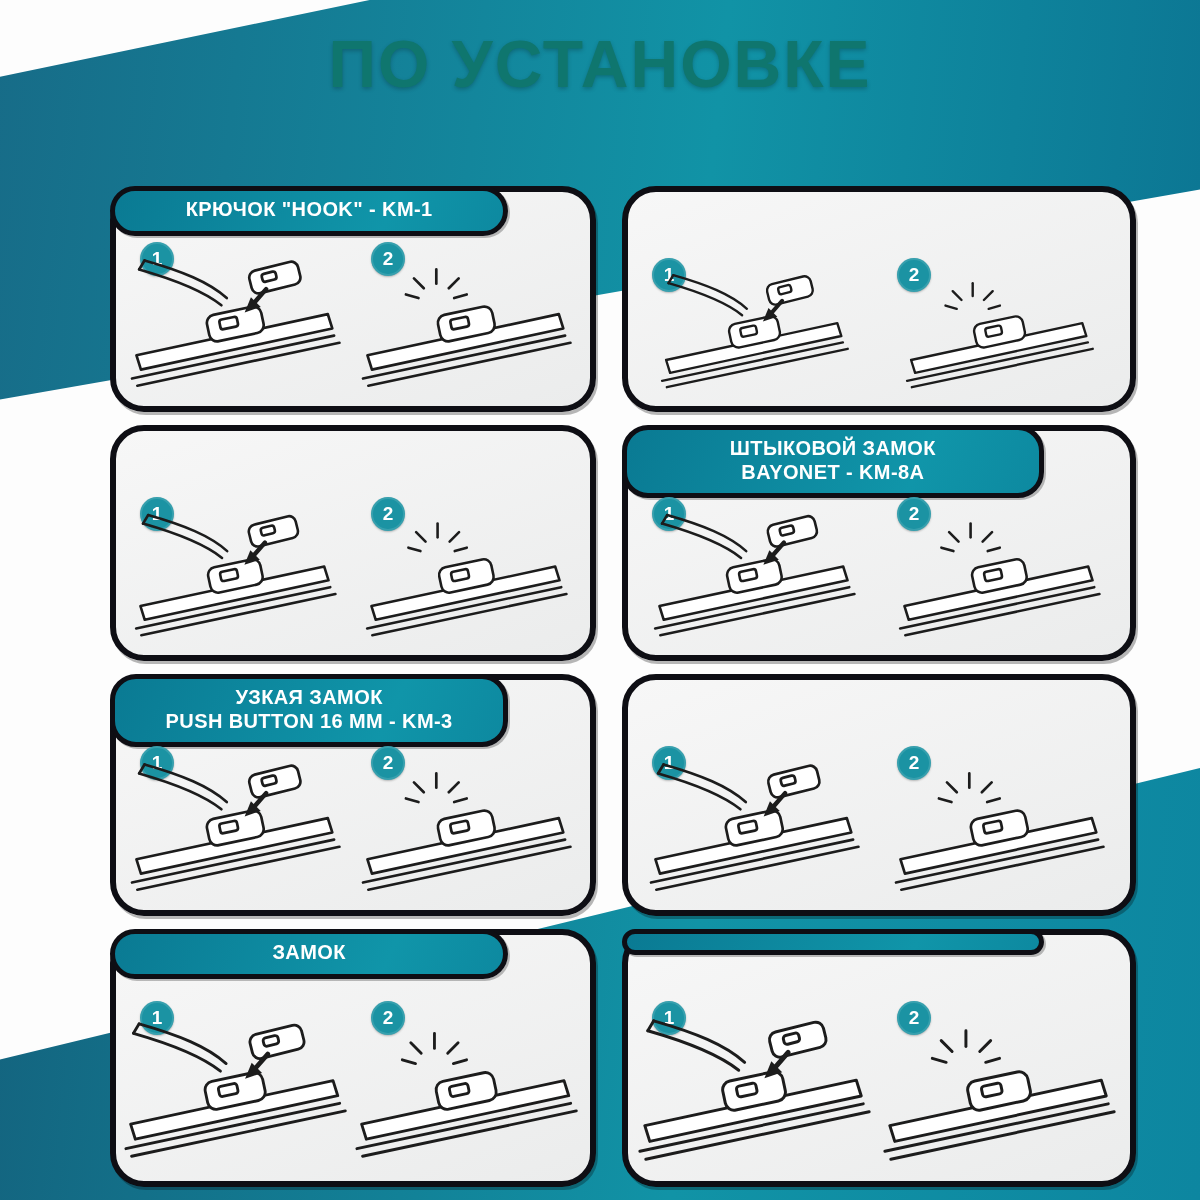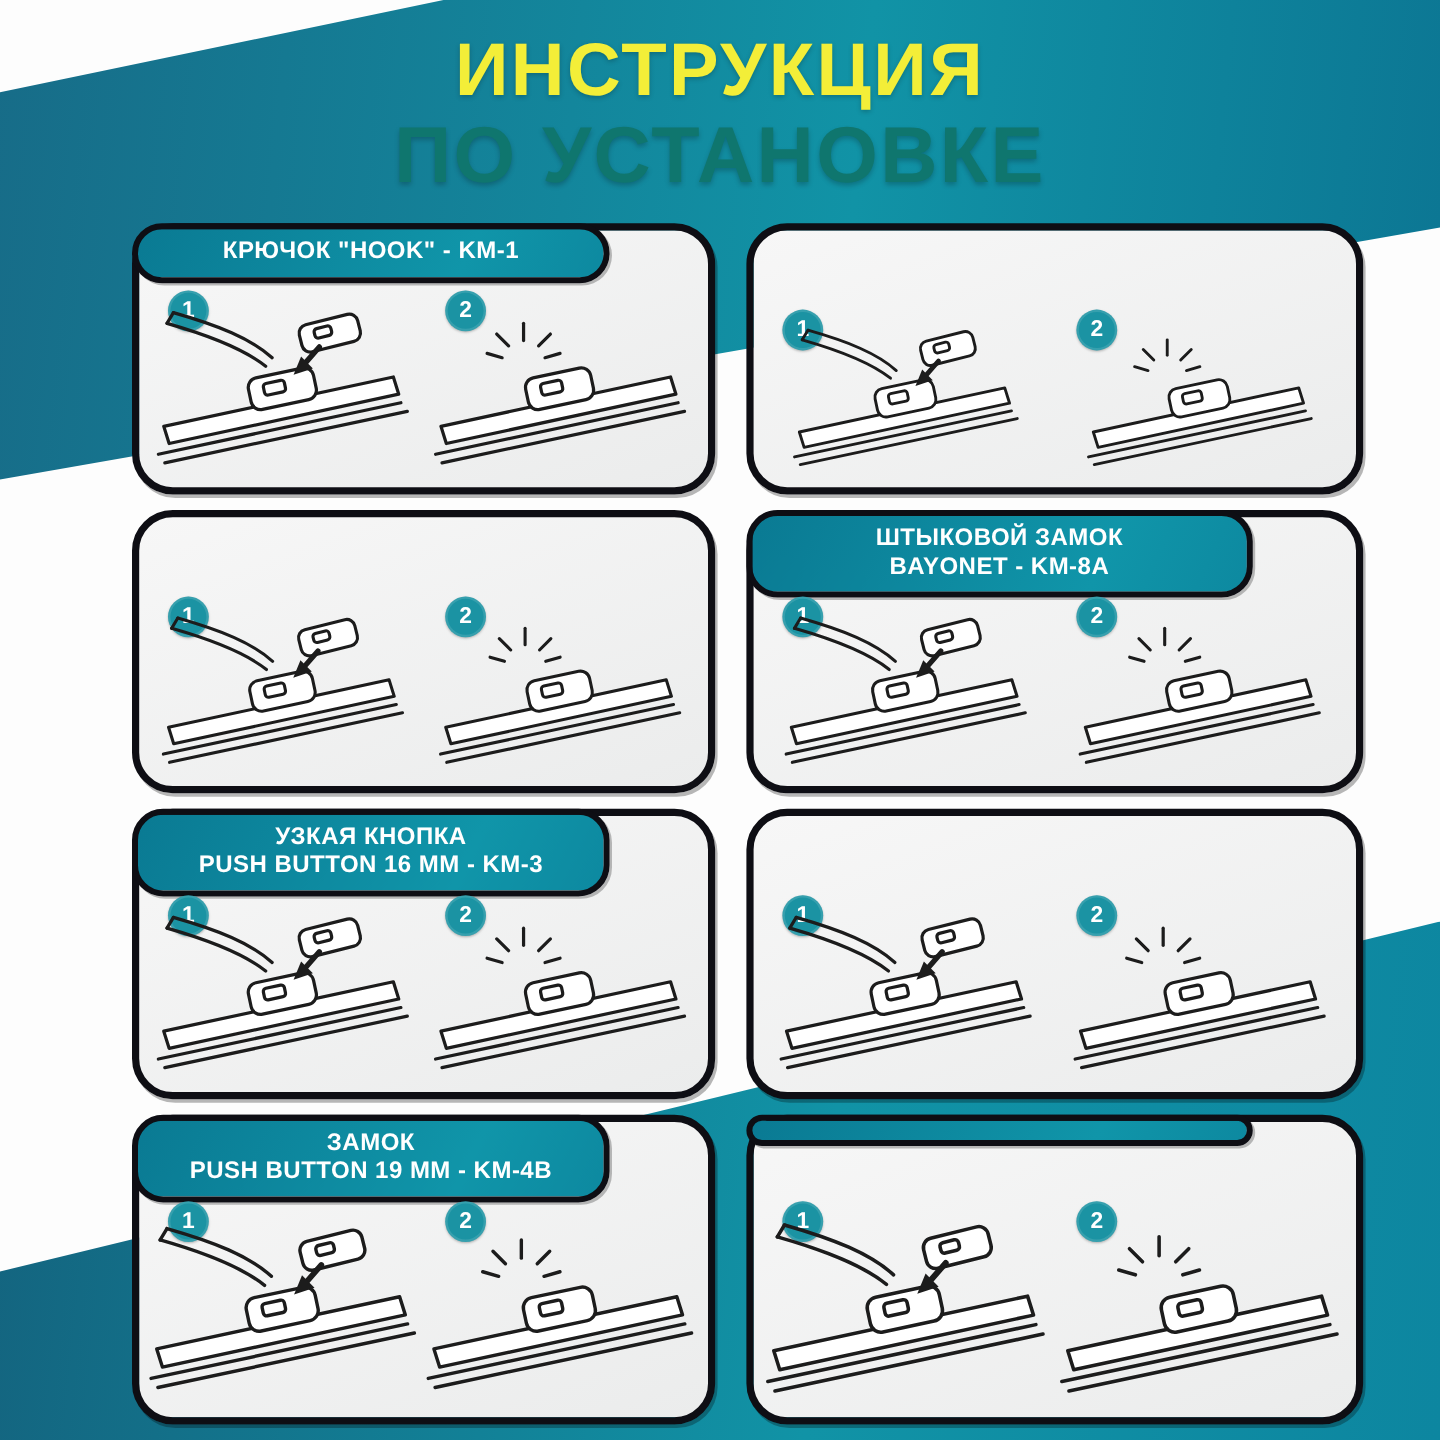--- a/index.html
+++ b/index.html
@@ -113,21 +113,20 @@
       <use href="#art-blade" xlink:href="#art-blade"></use>
       <use href="#art-sparkle" xlink:href="#art-sparkle"></use>
     </g>
   </defs>
 </svg>
 
 <div class="bg-top"></div>
 <div class="bg-bottom"></div>
 
 <header class="title">
-  <div class="t1">ИНСТРУКЦИЯ</div>
   <div class="t2">ПО УСТАНОВКЕ</div>
 </header>
 
 <main class="panels">
 
   <section class="panel one-line">
     <div class="bar">
       <div class="bar-l1">КРЮЧОК "HOOK" - KM-1</div>
 
     </div>
@@ -197,21 +196,21 @@
         <div class="badge">2</div>
         <svg class="illu" viewBox="0 0 240 170">
             <use href="#illu-done" xlink:href="#illu-done"></use>
           </svg>
       </div>
     </div>
   </section>
 
   <section class="panel">
     <div class="bar">
-      <div class="bar-l1">УЗКАЯ КНОПКА</div>
+      <div class="bar-l1">УЗКАЯ ЗАМОК</div>
       <div class="bar-l2">PUSH BUTTON 16 MM - KM-3</div>
     </div>
     <div class="steps">
       <div class="step">
         <div class="badge">1</div>
         <svg class="illu" viewBox="0 0 240 170">
             <use href="#illu-install" xlink:href="#illu-install"></use>
           </svg>
       </div>
       <div class="step">
@@ -236,21 +235,20 @@
         <svg class="illu" viewBox="0 0 240 170">
             <use href="#illu-done" xlink:href="#illu-done"></use>
           </svg>
       </div>
     </div>
   </section>
 
   <section class="panel">
     <div class="bar">
       <div class="bar-l1">ЗАМОК</div>
-      <div class="bar-l2">PUSH BUTTON 19 MM - KM-4B</div>
     </div>
     <div class="steps">
       <div class="step">
         <div class="badge">1</div>
         <svg class="illu" viewBox="0 0 240 170">
             <use href="#illu-install" xlink:href="#illu-install"></use>
           </svg>
       </div>
       <div class="step">
         <div class="badge">2</div>

